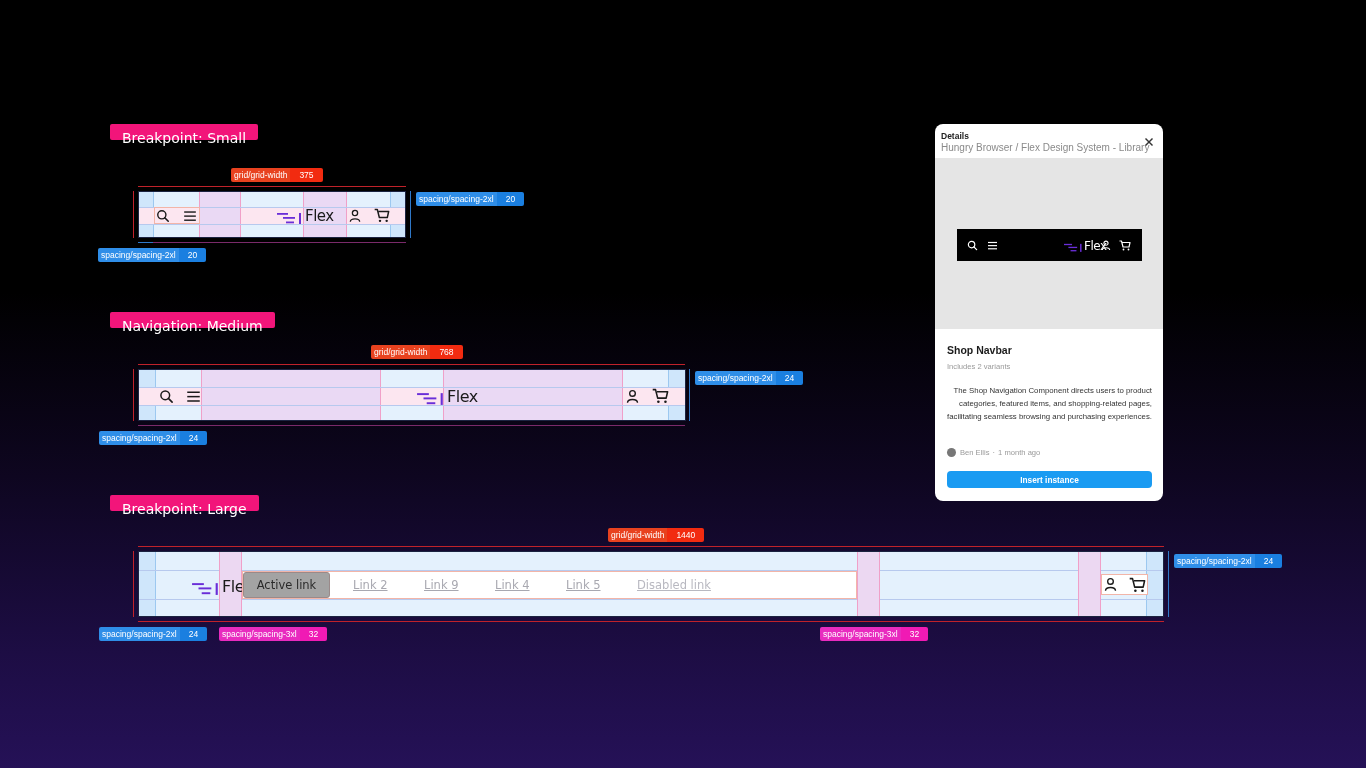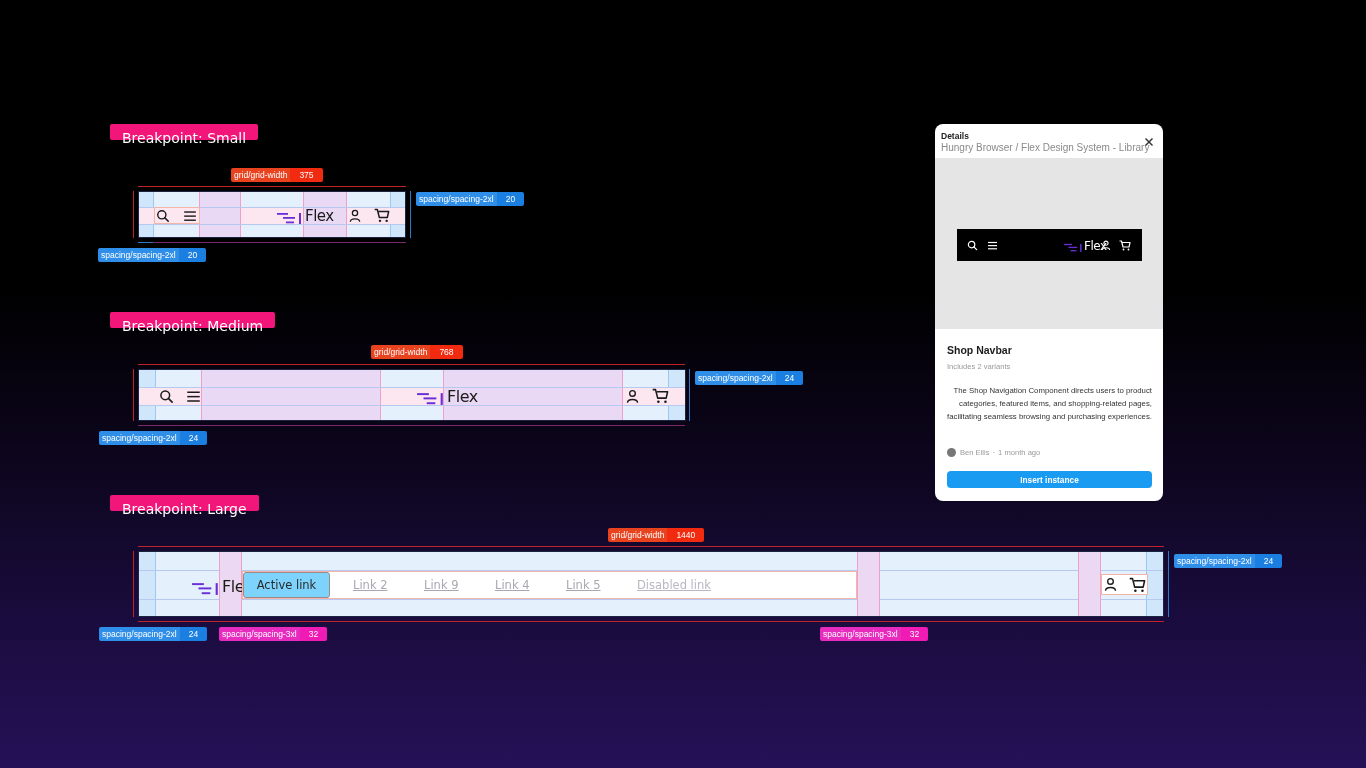--- a/index.html
+++ b/index.html
@@ -58,21 +58,21 @@
   .logo { position: absolute; display: flex; align-items: flex-end; margin-left: 36px; }
   .logo .wordmark { font-family: "DejaVu Sans", sans-serif; color: #1a1a1a; letter-spacing: -0.5px; }
 
   
   .nav-link {
     position: absolute; top: 0; height: 100%; display: flex; align-items: center;
     font-size: 11.5px; color: #a8a8b0; text-decoration: underline;
     font-family: "DejaVu Sans", sans-serif;
   }
   .active-link {
-    position: absolute; background: #7dd3fc; border: 1px solid #9a8a8a; border-radius: 3px;
+    position: absolute; background: #a3a3a3; border: 1px solid #9a8a8a; border-radius: 3px;
     font-size: 11.5px; color: #2a2a2a; display: flex; align-items: center; justify-content: center;
     font-family: "DejaVu Sans", sans-serif;
   }
   .search-box {
     position: absolute; background: #fafafa; border: 1px solid #d8a8b0; border-radius: 3px;
     display: flex; align-items: center; padding-left: 9px;
   }
   .search-box .ph { font-size: 10.5px; color: #555; margin-left: 8px; font-family: "DejaVu Sans", sans-serif; }
 
   
@@ -161,21 +161,21 @@
   </div>
   <div class="icon" style="left:234px;top:15px;width:18px;height:17px;">
     <svg width="16" height="15" viewBox="0 0 24 22">
         <path d="M1 2 H5 L8 14 H20 L22 5 H7" fill="none" stroke="#1a1a1a" stroke-width="2.2" stroke-linejoin="round"></path>
         <circle cx="9" cy="19" r="1.8" fill="#1a1a1a"></circle>
         <circle cx="19" cy="19" r="1.8" fill="#1a1a1a"></circle>
       </svg>
   </div>
 </div>
 
-<div class="bp-pill" style="left:110px;top:312px;">Breakpoint: Medium</div>
+<div class="bp-pill" style="left:110px;top:312px;">Navigation: Medium</div>
 
 <div class="tag red" style="left:371px;top:345px;">
   <span class="k">grid/grid-width</span>
   <span class="v">768</span>
 </div>
 <div class="hline dim-red" style="left:138px;top:364px;width:547px;"></div>
 <div class="vline dim-red" style="left:133px;top:369px;height:52px;"></div>
 <div class="vline dim-blue" style="left:689px;top:369px;height:52px;"></div>
 <div class="hline dim-purple" style="left:138px;top:425px;width:547px;"></div>
 

